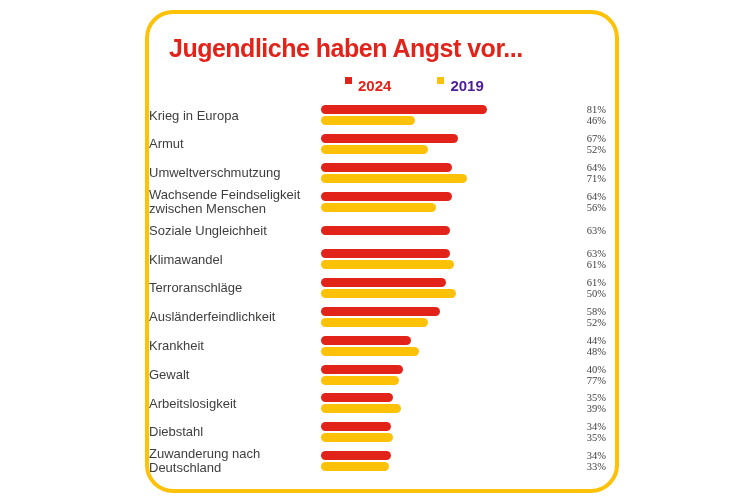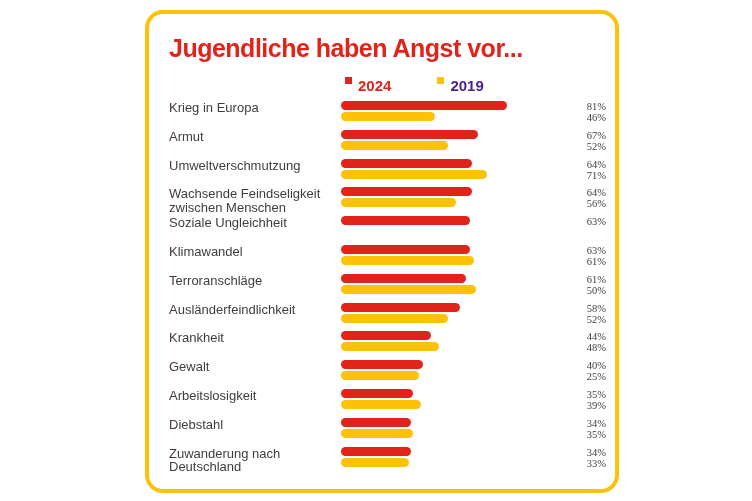--- a/index.html
+++ b/index.html
@@ -17,21 +17,21 @@
   }
   .card {
     position: absolute;
     left: 145px;
     top: 10px;
     width: 474px;
     height: 483px;
     box-sizing: border-box;
     background: #ffffff;
     border: 4px solid #fdc107;
-    border-radius: 18px;
+    border-radius: 28px;
   }
   .title {
     margin: 20px 0 0 20px;
     font-size: 25px;
     font-weight: bold;
     letter-spacing: -0.5px;
     color: #e2231a;
   }
   .legend {
     display: flex;
@@ -52,23 +52,22 @@
   }
   .legend-item.red   { color: #e2231a; }
   .legend-item.red .sq    { background: #e2231a; }
   .legend-item.yellow { color: #4c1d95; }
   .legend-item.yellow .sq { background: #fdc107; }
   .rows {
     margin-top: 7px;
   }
   .row {
     display: flex;
-    align-items: flex-start;
+    align-items: center;
     height: 28.8px;
-    padding-left: 20px;
   }
   .row-label {
     width: 172px;
     font-size: 13px;
     line-height: 13.5px;
     color: #3e3e3d;
   }
   .bars {
     width: 243px;
     display: flex;
@@ -210,21 +209,21 @@
           </div>
         </div>
         <div class="row">
           <div class="row-label">Gewalt</div>
           <div class="bars">
             <div class="bar red" style="width: 82px;"></div>
             <div class="bar yellow" style="width: 77.9px;"></div>
           </div>
           <div class="vals">
             <div>40%</div>
-            <div>25%</div>
+            <div>77%</div>
           </div>
         </div>
         <div class="row">
           <div class="row-label">Arbeitslosigkeit</div>
           <div class="bars">
             <div class="bar red" style="width: 71.75px;"></div>
             <div class="bar yellow" style="width: 79.95px;"></div>
           </div>
           <div class="vals">
             <div>35%</div>

